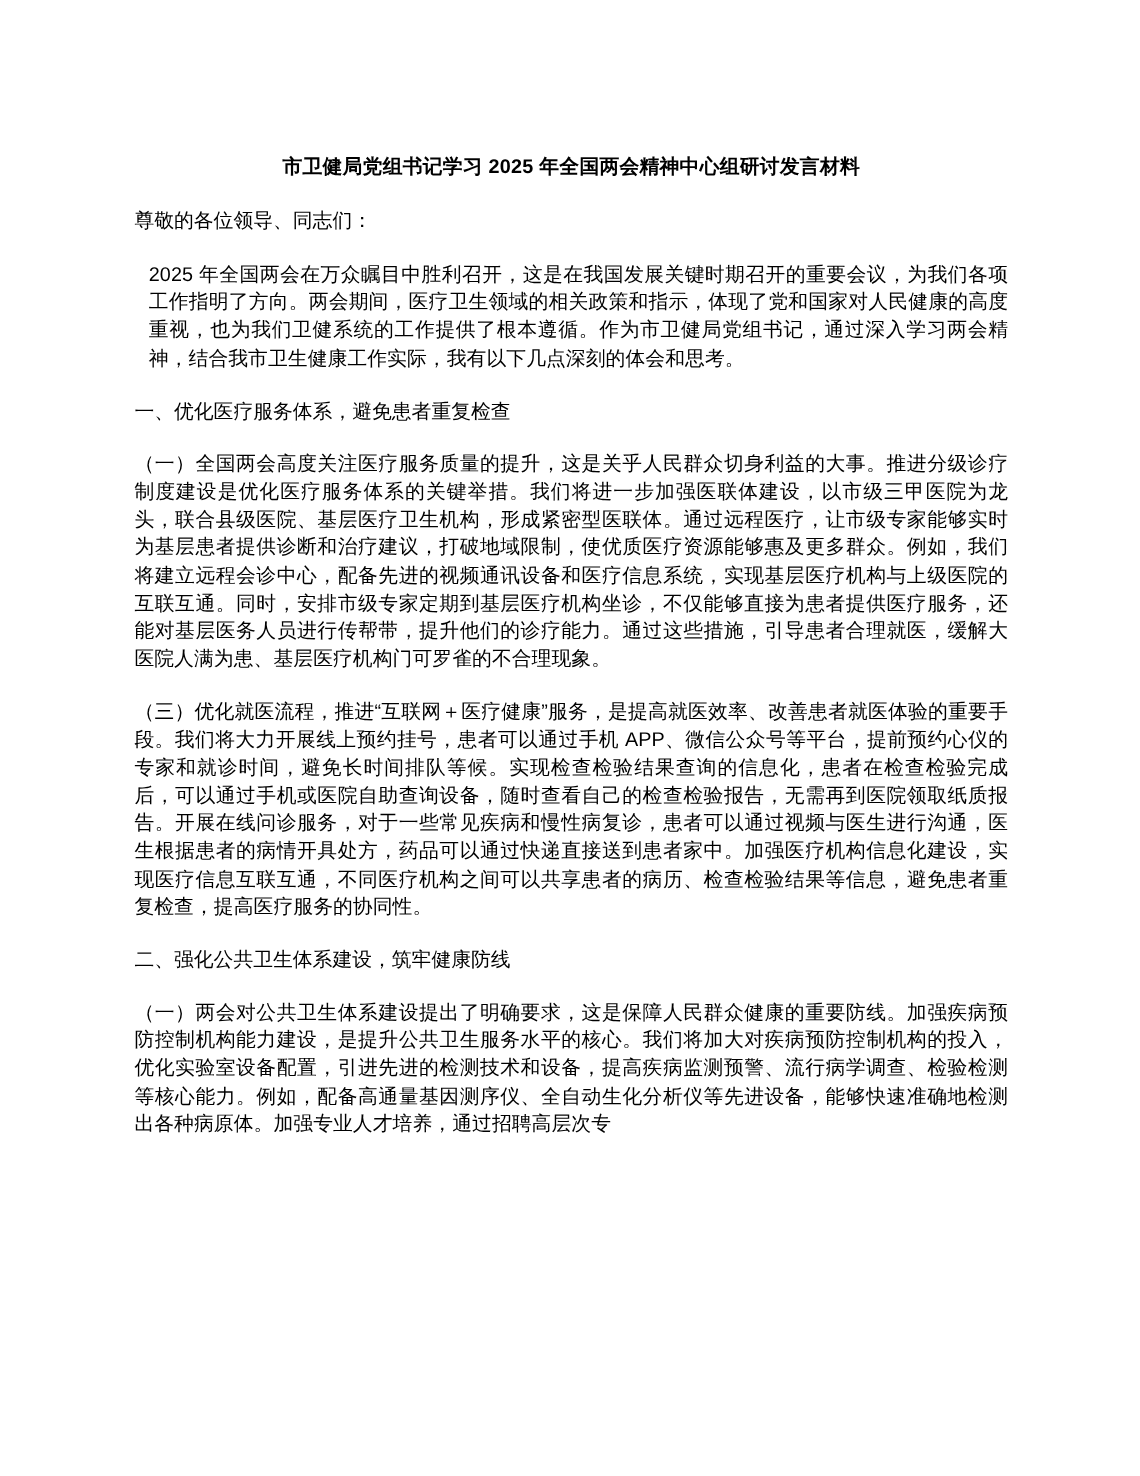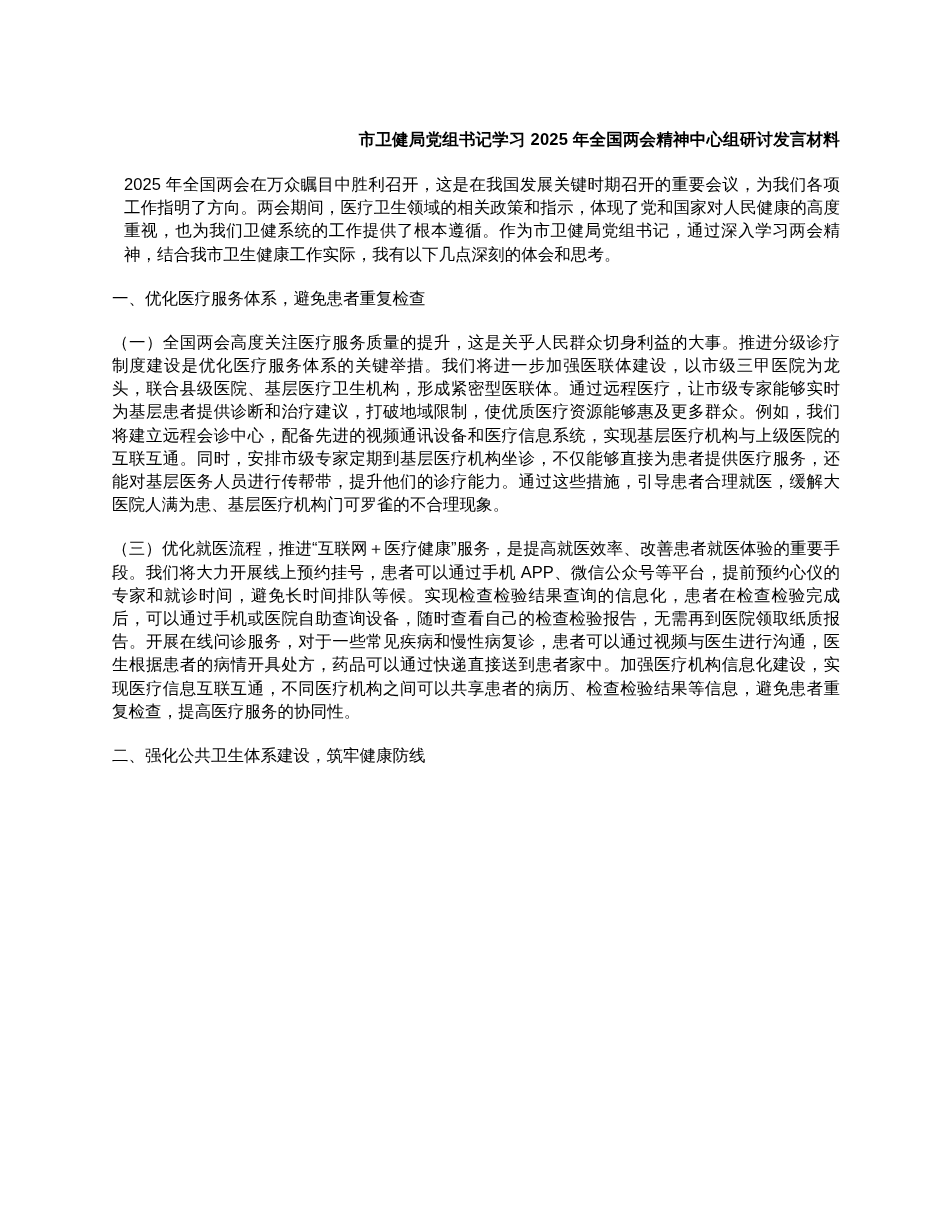--- a/index.html
+++ b/index.html
@@ -21,21 +21,21 @@
     background: #ffffff;
     box-sizing: border-box;
     padding: 128px 110px 0 112px;
   }
   .doc-title {
     font-size: 16.5px;
     font-weight: bold;
     line-height: 23px;
     letter-spacing: 0.2px;
     margin: 0 0 22px 0;
-    text-align: right;
+    text-align: center;
     white-space: nowrap;
   }
   .salutation {
     font-size: 16.5px;
     font-weight: normal;
     line-height: 23px;
     margin: 0 0 22px 0;
   }
   .body-para {
     font-size: 16.5px;
@@ -67,26 +67,28 @@
     margin-bottom: 0;
   }
 </style>
 </head>
 <body>
 
 <div class="page">
 
   <h1 class="doc-title">市卫健局党组书记学习 2025 年全国两会精神中心组研讨发言材料</h1>
 
+  <p class="salutation">尊敬的各位领导、同志们：</p>
 
   <p class="body-para">2025 年全国两会在万众瞩目中胜利召开，这是在我国发展关键时期召开的重要会议，为我们各项工作指明了方向。两会期间，医疗卫生领域的相关政策和指示，体现了党和国家对人民健康的高度重视，也为我们卫健系统的工作提供了根本遵循。作为市卫健局党组书记，通过深入学习两会精神，结合我市卫生健康工作实际，我有以下几点深刻的体会和思考。</p>
 
   <p class="section-heading">一、优化医疗服务体系，避免患者重复检查</p>
 
   <p class="sub-para">（一）全国两会高度关注医疗服务质量的提升，这是关乎人民群众切身利益的大事。推进分级诊疗制度建设是优化医疗服务体系的关键举措。我们将进一步加强医联体建设，以市级三甲医院为龙头，联合县级医院、基层医疗卫生机构，形成紧密型医联体。通过远程医疗，让市级专家能够实时为基层患者提供诊断和治疗建议，打破地域限制，使优质医疗资源能够惠及更多群众。例如，我们将建立远程会诊中心，配备先进的视频通讯设备和医疗信息系统，实现基层医疗机构与上级医院的互联互通。同时，安排市级专家定期到基层医疗机构坐诊，不仅能够直接为患者提供医疗服务，还能对基层医务人员进行传帮带，提升他们的诊疗能力。通过这些措施，引导患者合理就医，缓解大医院人满为患、基层医疗机构门可罗雀的不合理现象。</p>
 
 
   <p class="sub-para">（三）优化就医流程，推进“互联网＋医疗健康”服务，是提高就医效率、改善患者就医体验的重要手段。我们将大力开展线上预约挂号，患者可以通过手机 APP、微信公众号等平台，提前预约心仪的专家和就诊时间，避免长时间排队等候。实现检查检验结果查询的信息化，患者在检查检验完成后，可以通过手机或医院自助查询设备，随时查看自己的检查检验报告，无需再到医院领取纸质报告。开展在线问诊服务，对于一些常见疾病和慢性病复诊，患者可以通过视频与医生进行沟通，医生根据患者的病情开具处方，药品可以通过快递直接送到患者家中。加强医疗机构信息化建设，实现医疗信息互联互通，不同医疗机构之间可以共享患者的病历、检查检验结果等信息，避免患者重复检查，提高医疗服务的协同性。</p>
 
   <p class="section-heading">二、强化公共卫生体系建设，筑牢健康防线</p>
 
+  <p class="sub-para">（一）两会对公共卫生体系建设提出了明确要求，这是保障人民群众健康的重要防线。加强疾病预防控制机构能力建设，是提升公共卫生服务水平的核心。我们将加大对疾病预防控制机构的投入，优化实验室设备配置，引进先进的检测技术和设备，提高疾病监测预警、流行病学调查、检验检测等核心能力。例如，配备高通量基因测序仪、全自动生化分析仪等先进设备，能够快速准确地检测出各种病原体。加强专业人才培养，通过招聘高层次专</p>
 
 </div>
 
 </body></html>

